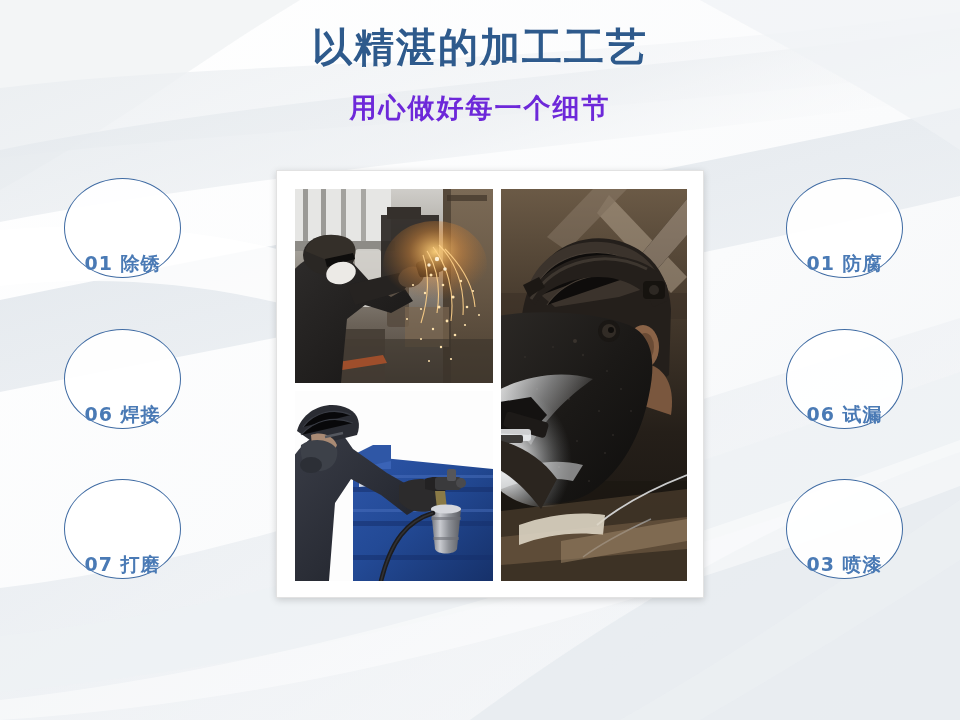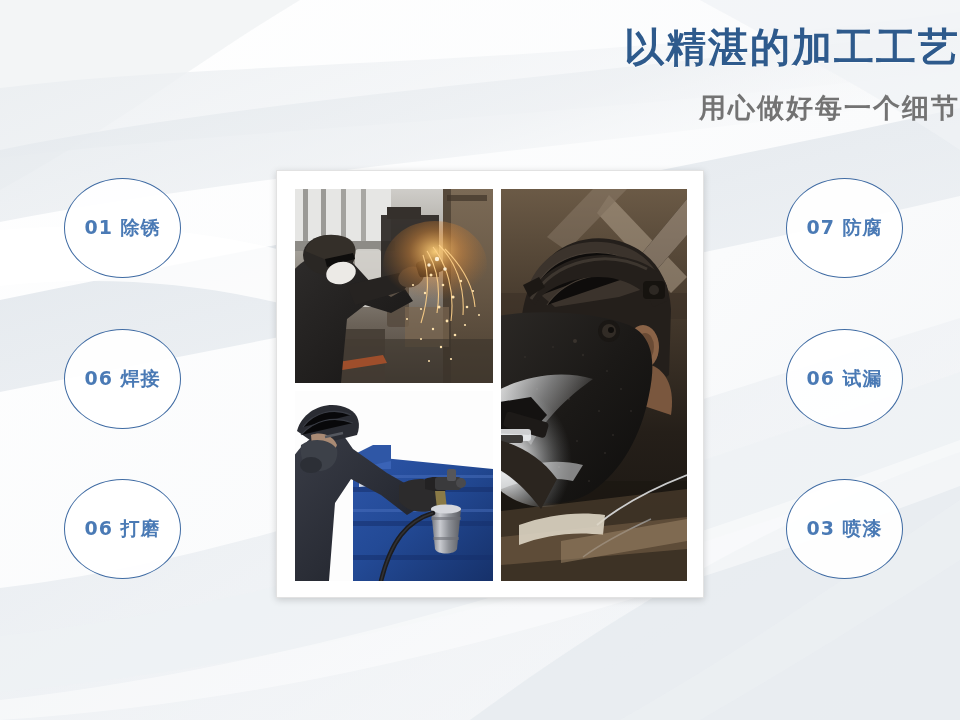--- a/index.html
+++ b/index.html
@@ -15,49 +15,49 @@
     overflow:hidden;
   }
 
   
   .bg-layer { position:absolute; inset:0; overflow:hidden; pointer-events:none; }
   .bg-layer svg { position:absolute; inset:0; width:960px; height:720px; display:block; }
 
   
   .title-block {
     position:absolute; left:0; top:24px; width:960px;
-    text-align:right;
+    text-align:center;
   }
   #page-title {
     font-family:"DejaVu Sans", sans-serif;
     font-size:40px;
     font-weight:bold;
     letter-spacing:2px;
     color:#2e5a8c;
     line-height:1.15;
     text-shadow:0 1px 0 rgba(255,255,255,.6);
   }
   #page-subtitle {
     margin-top:22px;
     font-family:"DejaVu Sans", sans-serif;
     font-size:27px;
     font-weight:bold;
     letter-spacing:2px;
-    color:#737373;
+    color:#6d28d9;
     line-height:1.15;
   }
 
   
   .circle {
     position:absolute;
     width:117px; height:100px;
     border:1.3px solid #3f6ba3;
     border-radius:50%;
     background:rgba(255,255,255,.92);
-    display:flex; align-items:center; justify-content:center;
+    display:flex; align-items:flex-end; justify-content:center;
   }
   .circle-label {
     font-family:"DejaVu Sans", sans-serif;
     font-size:19px;
     font-weight:bold;
     color:#4a7ab5;
     letter-spacing:1px;
     white-space:nowrap;
   }
   .c-l { left:64px; }
@@ -149,25 +149,25 @@
     <div id="page-subtitle">用心做好每一个细节</div>
   </div>
 
   <div class="circle c-l row-1">
     <span class="circle-label">01 除锈</span>
   </div>
   <div class="circle c-l row-2">
     <span class="circle-label">06 焊接</span>
   </div>
   <div class="circle c-l row-3">
-    <span class="circle-label">06 打磨</span>
+    <span class="circle-label">07 打磨</span>
   </div>
 
   <div class="circle c-r row-1">
-    <span class="circle-label">07 防腐</span>
+    <span class="circle-label">01 防腐</span>
   </div>
   <div class="circle c-r row-2">
     <span class="circle-label">06 试漏</span>
   </div>
   <div class="circle c-r row-3">
     <span class="circle-label">03 喷漆</span>
   </div>
 
   <div id="collage-frame">
     <div id="collage-grid">

